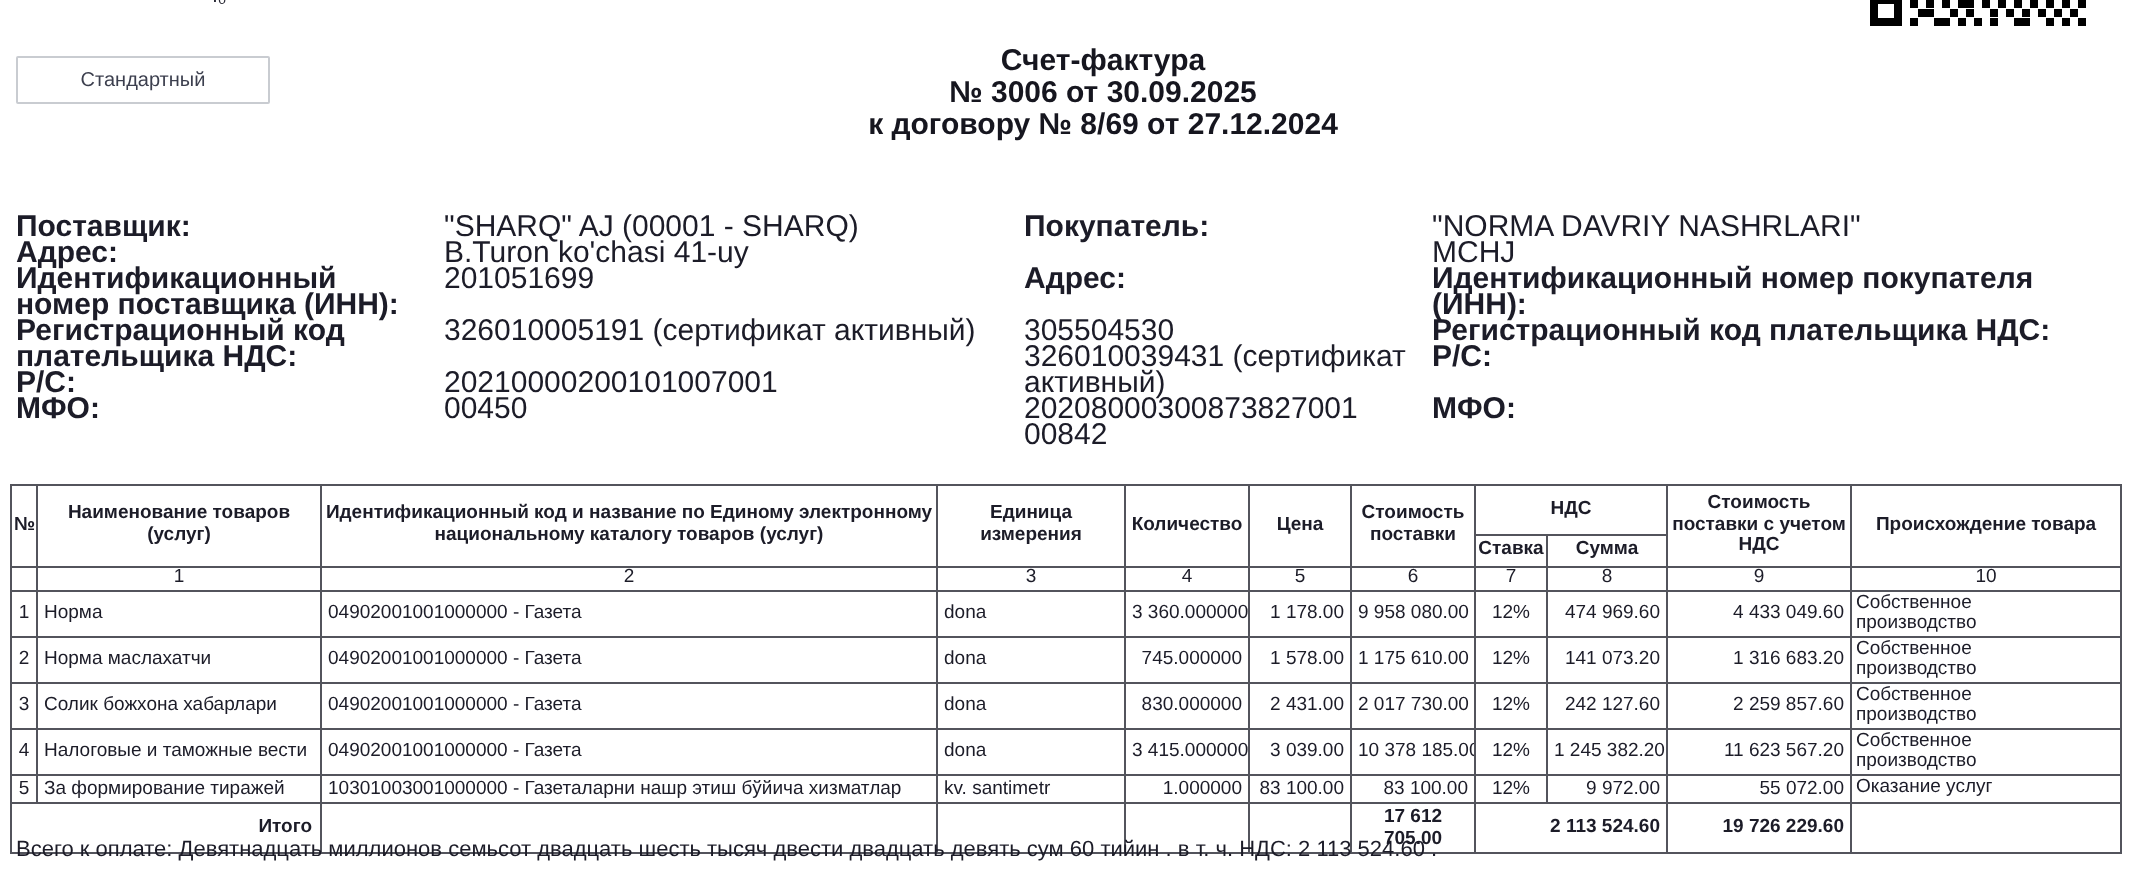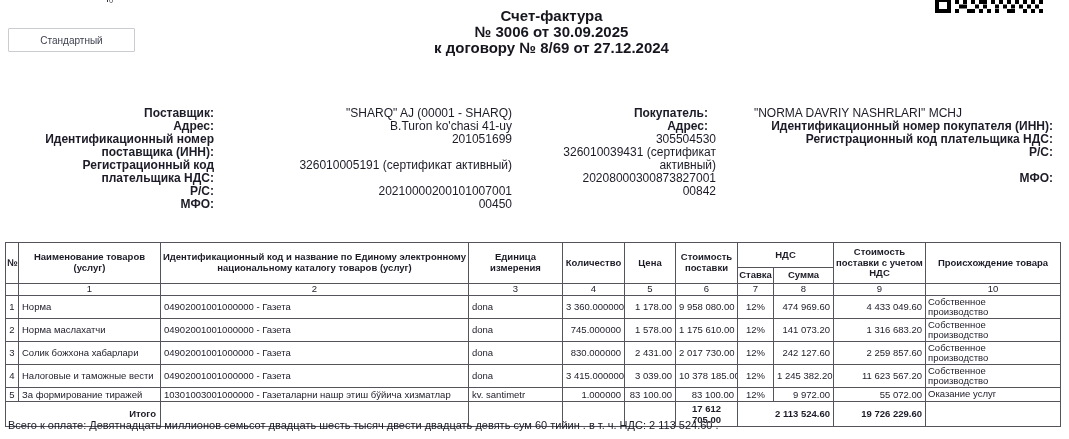--- a/index.html
+++ b/index.html
@@ -7,27 +7,27 @@
         font-family:"Liberation Sans",sans-serif;color:#1c1c28;}
 
   .frag{position:absolute;left:103px;top:0;width:18px;height:5px;overflow:hidden;
         font-size:11px;color:#2a2a35;}
   .frag>span{display:block;margin-top:-8px;}
 
   .btn-template{position:absolute;left:8px;top:28px;width:127px;height:24px;
         background:#fff;border:1px solid #c9ccd1;border-radius:1px;
         color:#3c3f4e;font-size:10px;font-family:"Liberation Sans",sans-serif;cursor:pointer;}
 
-  .title{position:absolute;top:8px;left:34px;right:0;text-align:center;
+  .title{position:absolute;top:23px;left:34px;right:0;text-align:center;
         font-weight:bold;font-size:15px;line-height:16px;color:#16161f;}
 
   .qr{position:absolute;left:935px;top:0;}
 
   .parties{position:absolute;top:107px;left:8px;width:1053px;display:flex;
-        font-size:12px;line-height:13px;text-align:right;}
+        font-size:15px;line-height:13px;}
   .party{display:grid;align-content:start;}
   .party-supplier{width:504px;grid-template-columns:214px 1fr;}
   .party-buyer{flex:1;grid-template-columns:204px 1fr;}
   .lbl{font-weight:bold;padding-right:8px;}
   .party-buyer .val{max-width:246px;}
 
   table.inv{position:absolute;top:242px;left:5px;width:1055px;
         border-collapse:collapse;table-layout:fixed;font-size:9.5px;}
   .inv th,.inv td{border:1px solid #53545c;padding:1px 3px;vertical-align:middle;
         overflow:hidden;}

